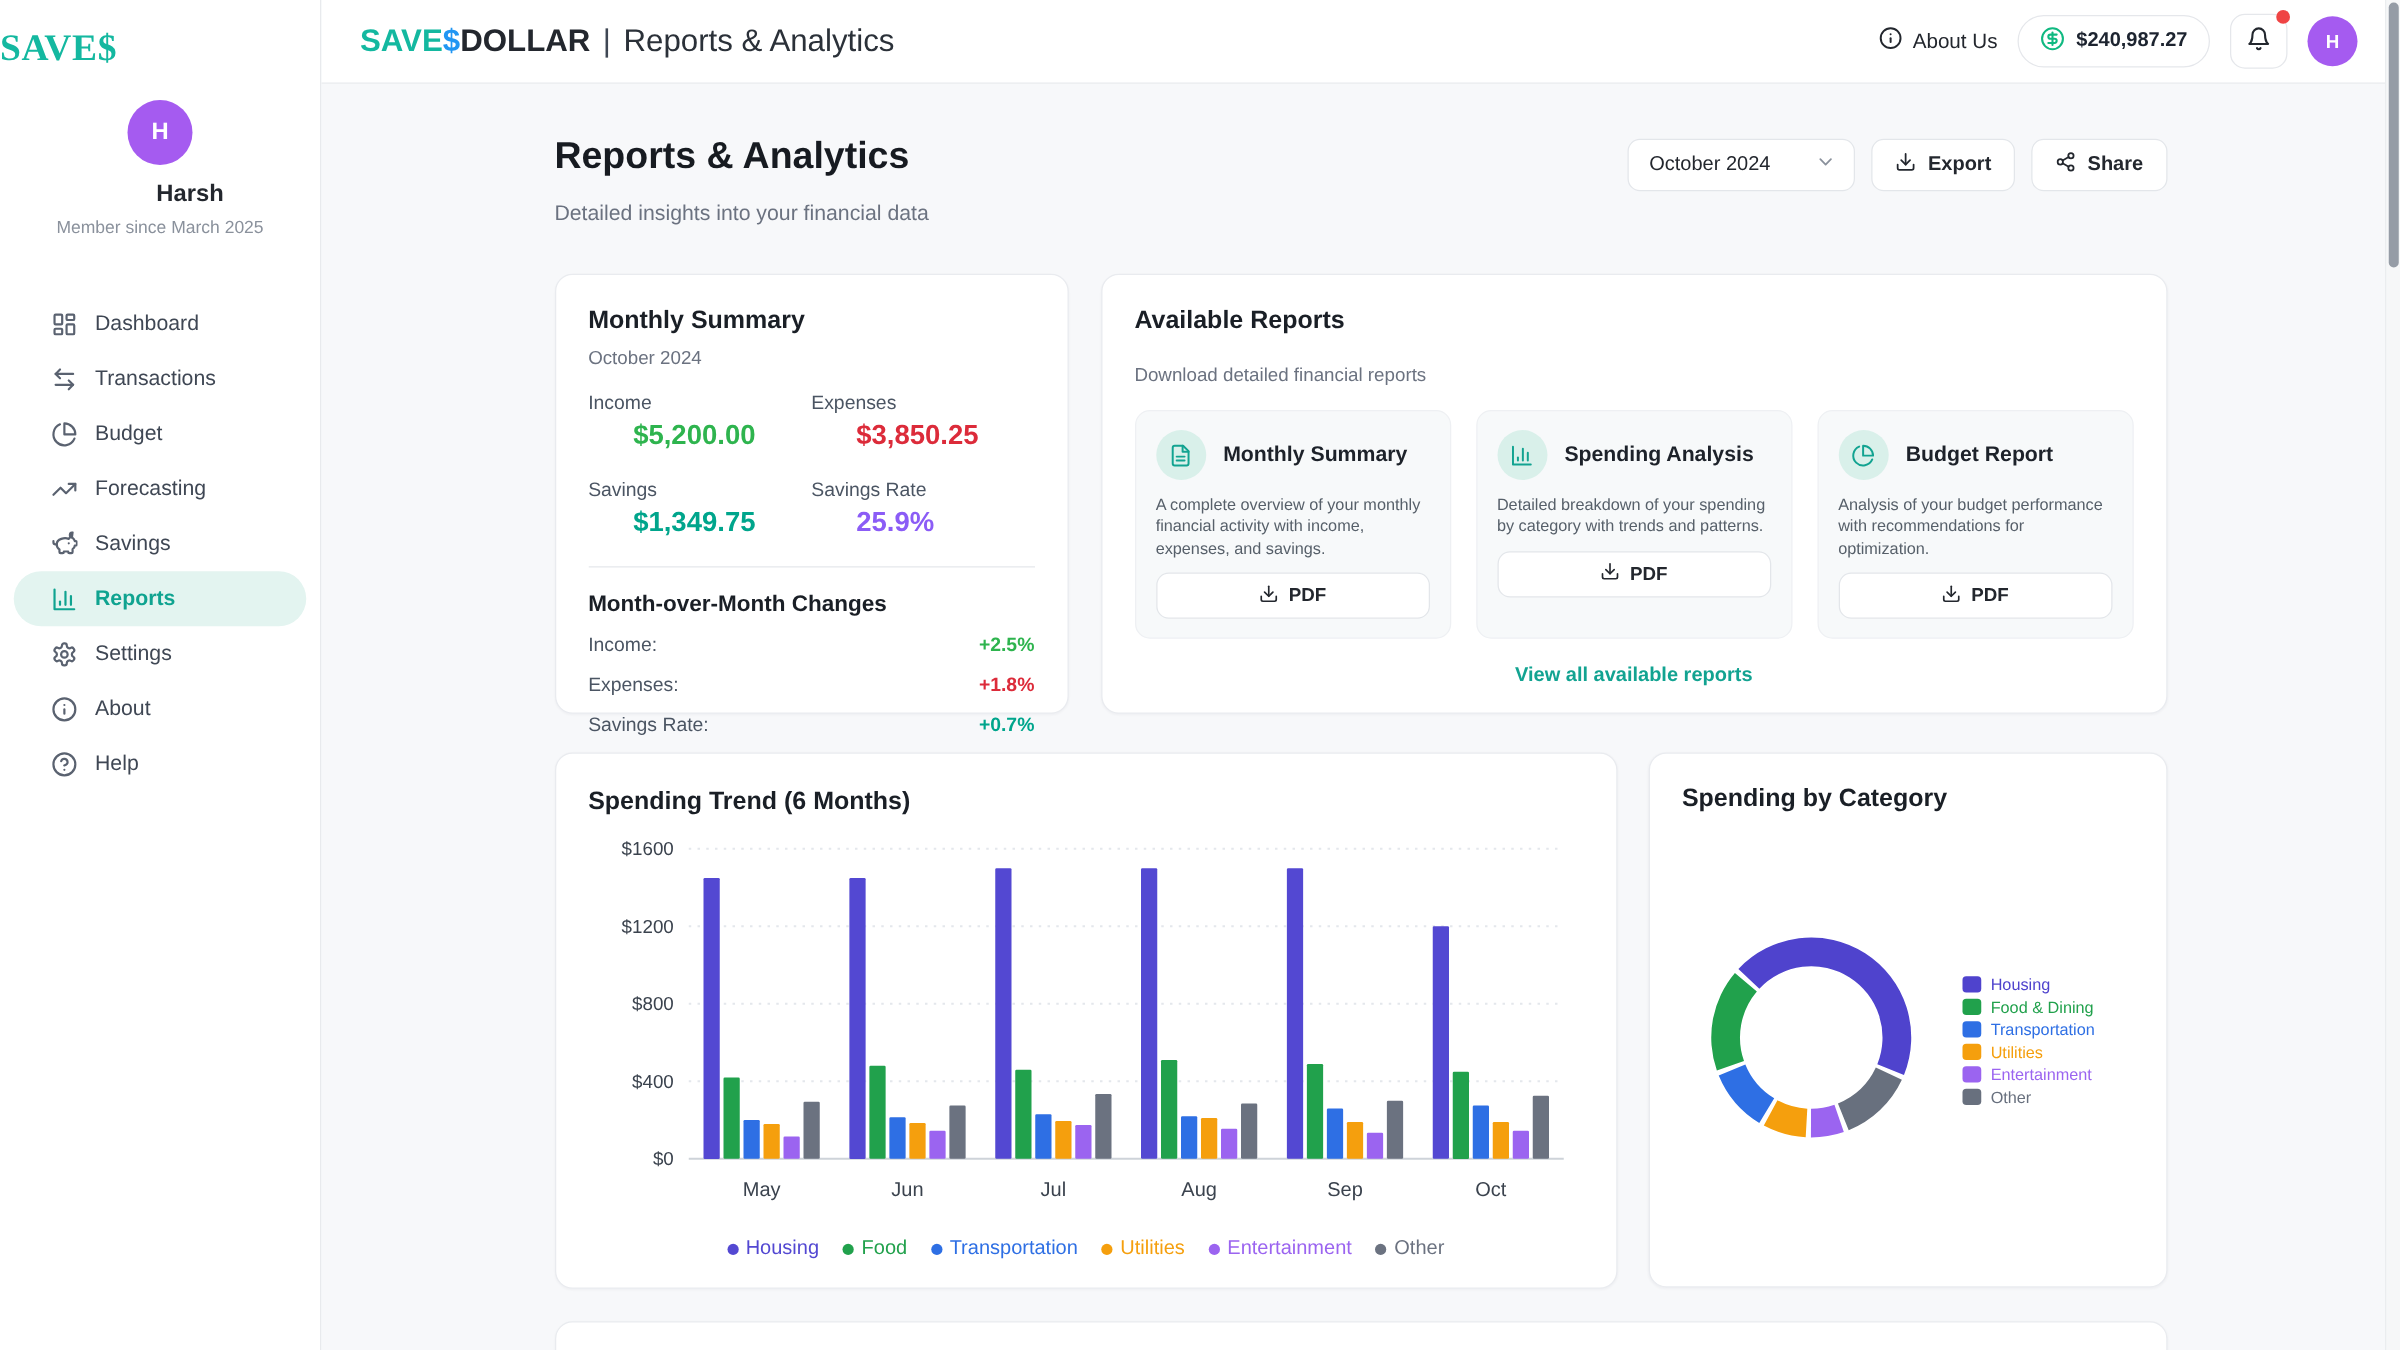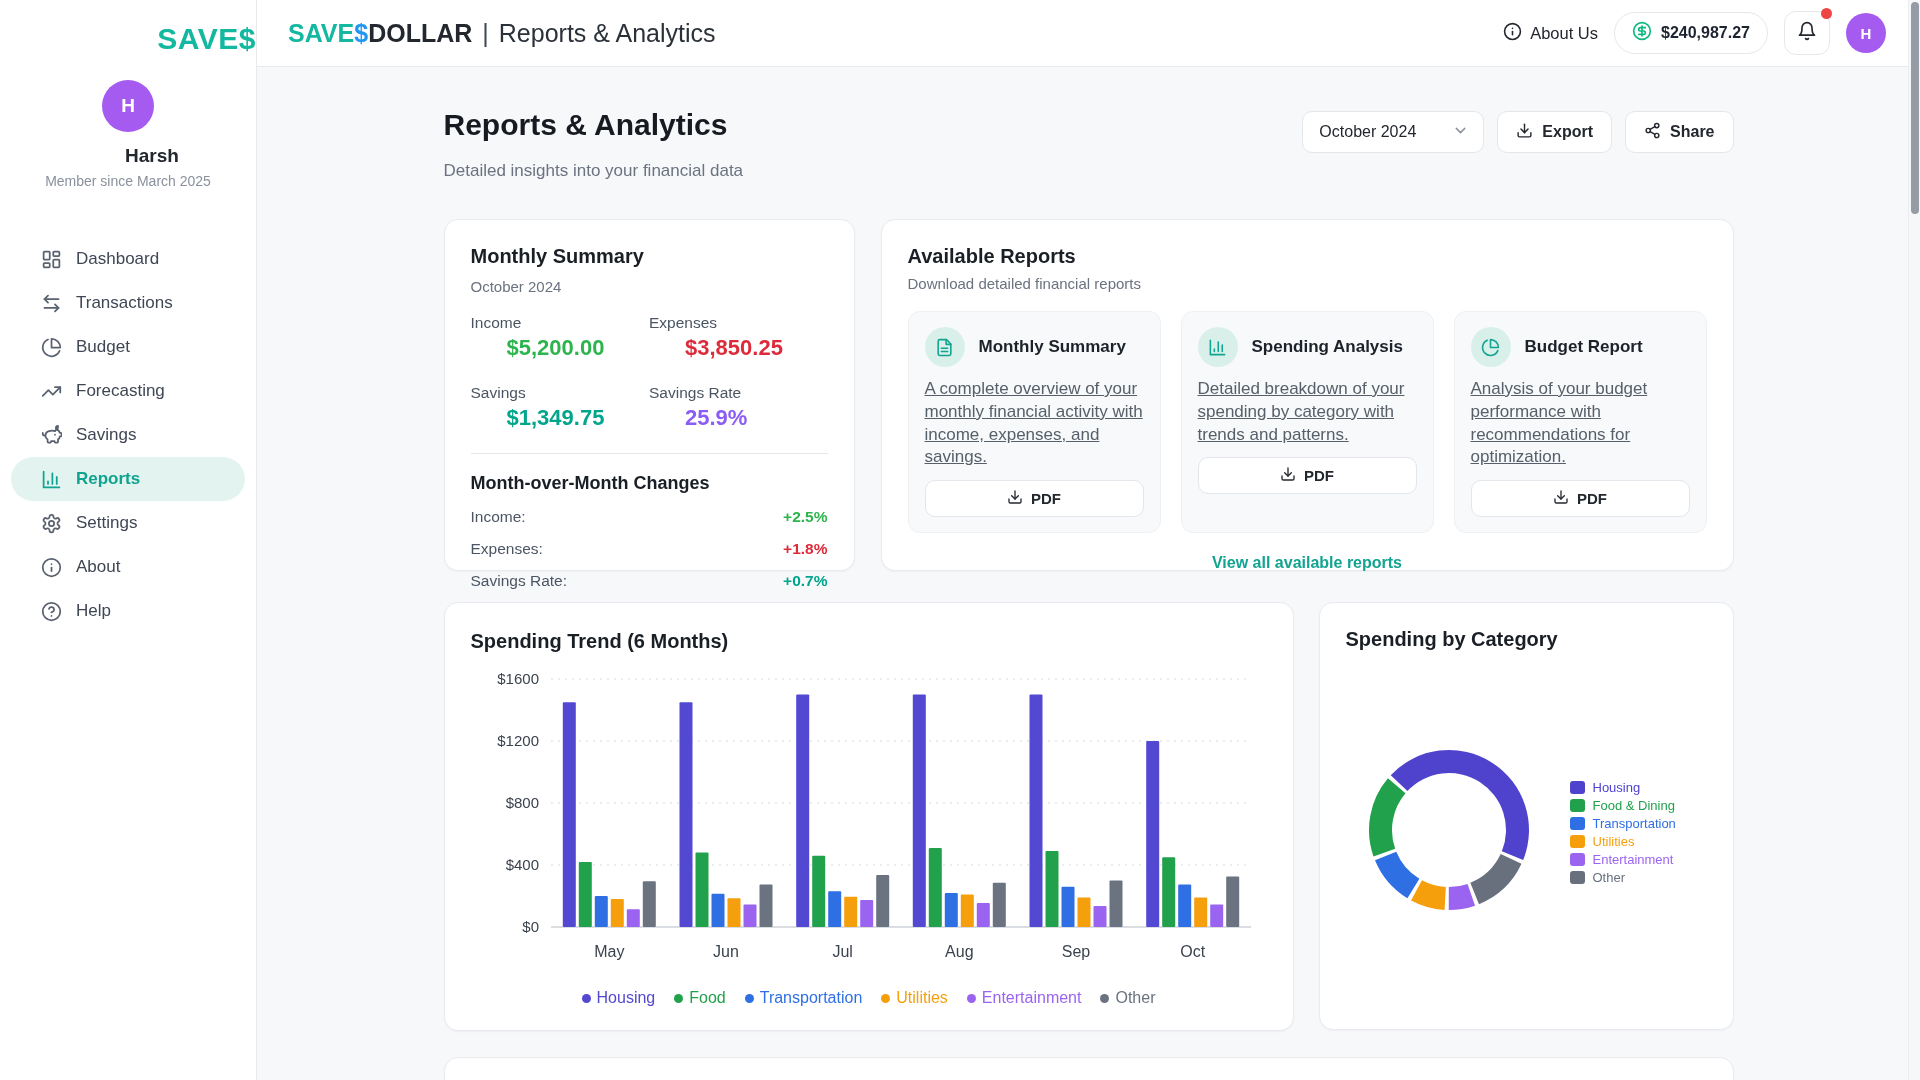--- a/index.html
+++ b/index.html
@@ -2,21 +2,21 @@
 <html><head>
 <meta charset="utf-8">
 <style>
   * { margin:0; padding:0; box-sizing:border-box; }
   html,body { width:1920px; height:1080px; overflow:hidden; }
   body { font-family:"Liberation Sans","DejaVu Sans",sans-serif; background:#f7f8fa; color:#1d2430; }
   .app { display:flex; width:1920px; height:1080px; }
 
   
   .sidebar { width:257px; min-width:257px; background:#fff; border-right:1px solid #e8eaed; padding-top:22px; position:relative; z-index:2; }
-  .logo { text-align:right; font-size:30px; font-weight:700; color:#14b8a0; letter-spacing:.5px; }
+  .logo { text-align:left; font-size:30px; font-weight:700; color:#14b8a0; letter-spacing:.5px;font-family:Liberation Serif, serif; }
   .profile { text-align:center; margin-top:24px; }
   .avatar-big { width:52px; height:52px; border-radius:50%; background:#a55bf0; color:#fff; font-size:19px; font-weight:700;
     display:flex; align-items:center; justify-content:center; margin:0 auto; }
   .profile-name { margin-top:13px; font-size:19px; font-weight:700; color:#23272e;padding-left:48px; }
   .profile-member { margin-top:6px; font-size:14px; color:#8a919c; }
   nav { margin-top:48px; }
   .nav-item { height:44px; display:flex; align-items:center; gap:14px; padding-left:30px; margin:0 11px; border-radius:22px;
     font-size:17px; color:#3f4754; cursor:pointer; }
   .nav-item .icon { display:flex; color:#5a6270; }
   .nav-item.active { background:#e3f4f0; color:#0fa390; font-weight:700; }
@@ -71,28 +71,28 @@
   .stat-label { font-size:15.5px; color:#4b5563; }
   .stat-value { margin-top:3px; font-size:22px; font-weight:700;margin-left:36px; }
   .c-green { color:#2eb44e; } .c-red { color:#dc2b3a; } .c-teal { color:#00a58c; } .c-dark { color:#8b5cf6; }
   .summary-divider { border-top:1px solid #e5e7eb; margin-top:22px; }
   .mom-title { margin-top:19px; font-size:18px; font-weight:700; color:#1a1f26; }
   .mom-row { display:flex; justify-content:space-between; margin-top:14px; font-size:15.5px; color:#4b5563; }
   .mom-row .mom-val { font-weight:600; }
 
   
   .reports-card { flex:1; height:352px; padding:25px 26px; }
-  .reports-sub { margin-top:7px; font-size:15px; color:#6b7280; }
+  .reports-sub { margin-top:24px; font-size:15px; color:#6b7280; }
   .report-row { display:flex; gap:20px; margin-top:19px; align-items:stretch; }
   .report-card { width:253px; background:#f7f9fa; border:1px solid #eef0f3; border-radius:12px; padding:15px 16px; min-height:172px; }
   .report-head { display:flex; align-items:center; gap:14px; }
   .report-ic { width:40px; height:40px; min-width:40px; border-radius:50%; background:#d9f0ea; color:#12a391; display:flex; align-items:center; justify-content:center; }
   .report-ic svg { width:19px; height:19px; }
   .report-title { font-size:17px; font-weight:700; color:#1d222a; }
-  .report-desc { margin-top:11px; font-size:17px; line-height:1.34; color:#57606a;text-decoration:underline; }
+  .report-desc { margin-top:11px; font-size:13px; line-height:1.34; color:#57606a; }
   .pdf-btn { margin-top:11px; width:100%; height:37px; background:#fff; border:1px solid #e3e6ea; border-radius:10px;
     display:flex; align-items:center; justify-content:center; gap:8px; font-size:15px; font-weight:600; color:#23272e; cursor:pointer; }
   .pdf-btn .icon svg { width:16px; height:16px; }
   .view-all { margin-top:21px; text-align:center; font-size:16px; font-weight:700; color:#12a391; cursor:pointer; }
 
   .row2 { display:flex; gap:25px; margin-top:31px; }
   .trend-card { width:850px; height:429px; padding:27px 26px; }
   .trend-chart { margin-top:14px; }
   .trend-legend { display:flex; justify-content:center; gap:19px; margin-top:6px; }
   .tl-item { display:flex; align-items:center; gap:6px; font-size:16px; }

